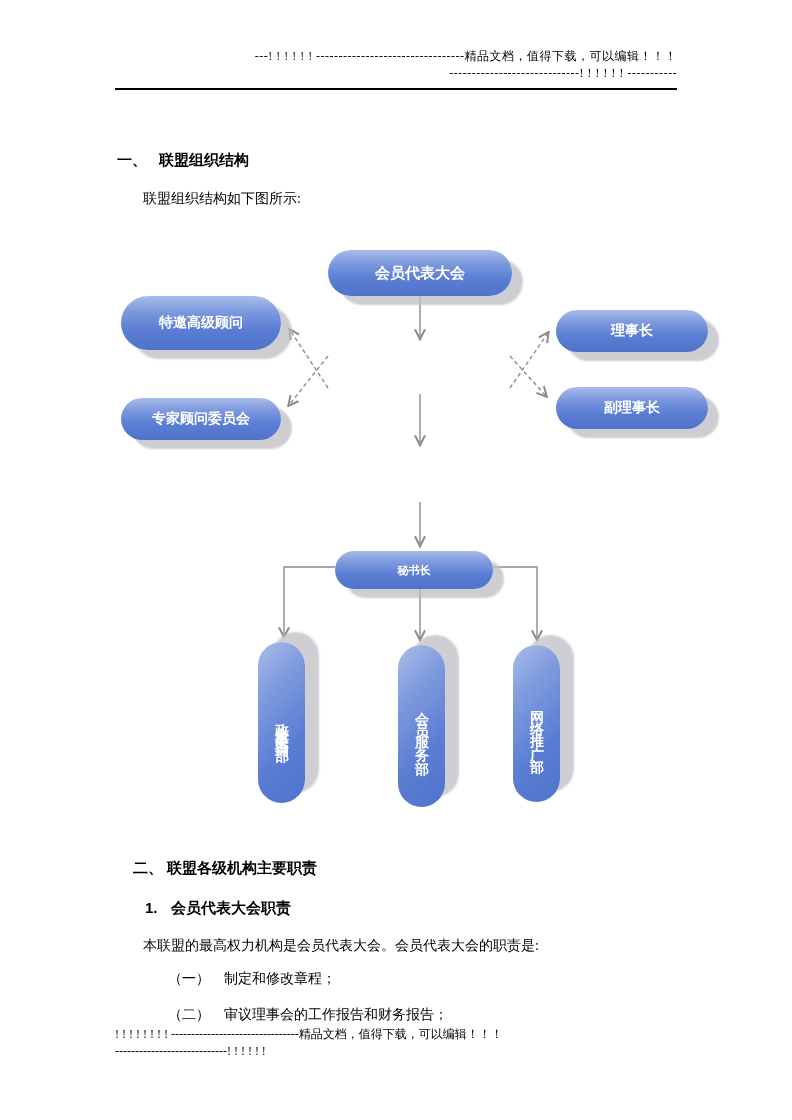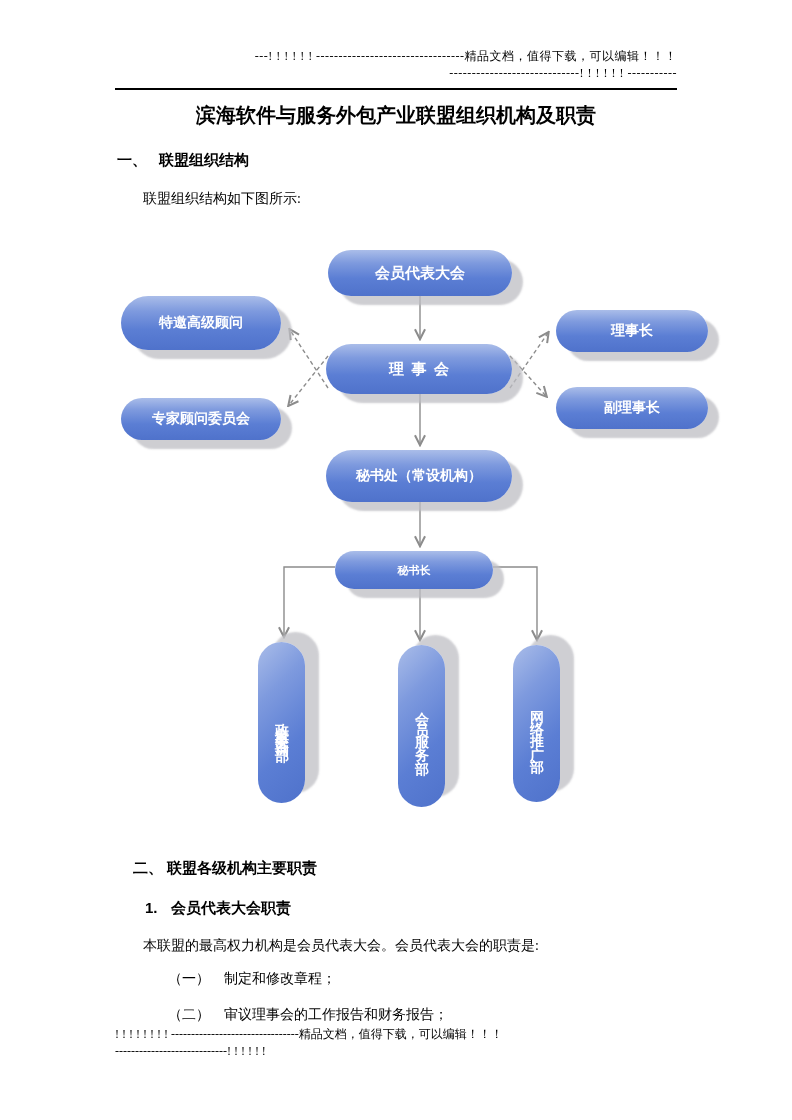--- a/index.html
+++ b/index.html
@@ -37,21 +37,20 @@
 </style>
 </head>
 <body>
 
 <div class="page">
 
   <div class="abs hdr" style="top:48px;">---! ! ! ! ! ! ---------------------------------精品文档，值得下载，可以编辑！！！</div>
   <div class="abs hdr" style="top:66px;">-----------------------------! ! ! ! ! ! -----------</div>
   <div class="abs rule"></div>
 
-  <div class="abs doc-title">滨海软件与服务外包产业联盟组织机构及职责</div>
 
   <div class="abs h1" style="left:117px;top:151px;"><span class="num" style="width:42px;">一、</span><span>联盟组织结构</span></div>
   <div class="abs body-text" style="left:143px;top:190px;">联盟组织结构如下图所示:</div>
 
   <svg class="wires" width="792" height="1120" viewBox="0 0 792 1120">
     <defs>
       <marker id="ah" viewBox="0 0 10 10" refX="8" refY="5" markerWidth="9" markerHeight="9" orient="auto-start-reverse">
         <path d="M1,1 L9,5 L1,9" fill="none" stroke="#8c8c8c" stroke-width="1.6"></path>
       </marker>
     </defs>
@@ -63,24 +62,22 @@
     <polyline class="wire" points="493,567 537,567 537,639" marker-end="url(#ah)"></polyline>
     <line class="wire dash" x1="328" y1="388" x2="290" y2="330" marker-end="url(#ah)"></line>
     <line class="wire dash" x1="328" y1="356" x2="289" y2="405" marker-end="url(#ah)"></line>
     <line class="wire dash" x1="510" y1="388" x2="548" y2="333" marker-end="url(#ah)"></line>
     <line class="wire dash" x1="510" y1="356" x2="546" y2="396" marker-end="url(#ah)"></line>
   </svg>
 
   <div class="pill" style="left:328px;top:250px;width:184px;height:46px;font-size:15px;">会员代表大会</div>
   <div class="pill" style="left:121px;top:296px;width:160px;height:54px;font-size:14px;">特邀高级顾问</div>
   <div class="pill" style="left:121px;top:398px;width:160px;height:42px;font-size:14px;">专家顾问委员会</div>
-  <div class="pill" style="left:326px;top:344px;width:186px;height:50px;font-size:15px;">理  事  会</div>
   <div class="pill" style="left:556px;top:310px;width:152px;height:42px;font-size:14px;">理事长</div>
   <div class="pill" style="left:556px;top:387px;width:152px;height:42px;font-size:14px;">副理事长</div>
-  <div class="pill" style="left:326px;top:450px;width:186px;height:52px;font-size:14px;">秘书处（常设机构）</div>
   <div class="pill" style="left:335px;top:551px;width:158px;height:38px;font-size:11px;">秘书长</div>
   <div class="pill v tight" style="left:258px;top:642px;width:47px;height:155px;">政府事务咨询部</div>
   <div class="pill v" style="left:398px;top:645px;width:47px;height:152px;">会员服务部</div>
   <div class="pill v" style="left:513px;top:645px;width:47px;height:147px;">网络推广部</div>
 
   <div class="abs h1" style="left:133px;top:859px;"><span class="num" style="margin-right:4px;">二、</span><span>联盟各级机构主要职责</span></div>
   <div class="abs h1" style="left:145px;top:899px;"><span class="num" style="width:26px;">1.</span><span>会员代表大会职责</span></div>
   <div class="abs body-text" style="left:143px;top:937px;">本联盟的最高权力机构是会员代表大会。会员代表大会的职责是:</div>
 
   <div class="abs body-text" style="left:168px;top:970px;"><span class="num" style="width:56px;">（一）</span><span>制定和修改章程；</span></div>

